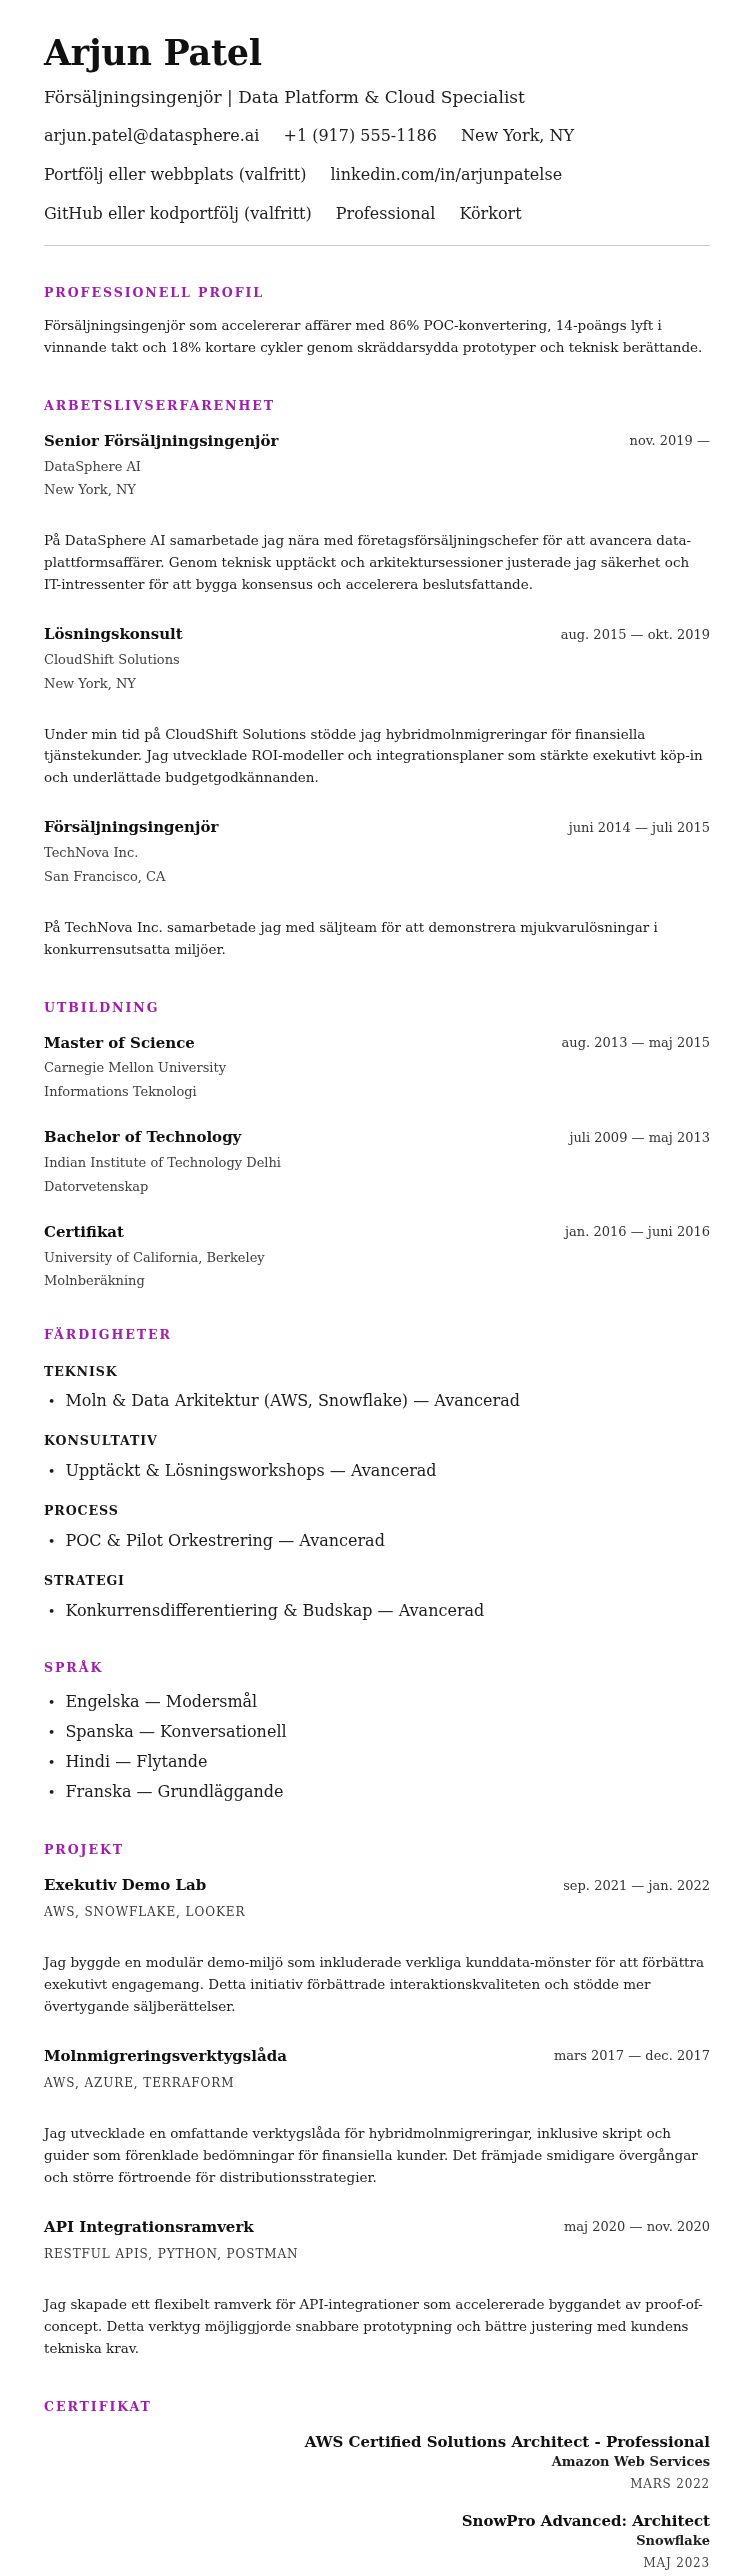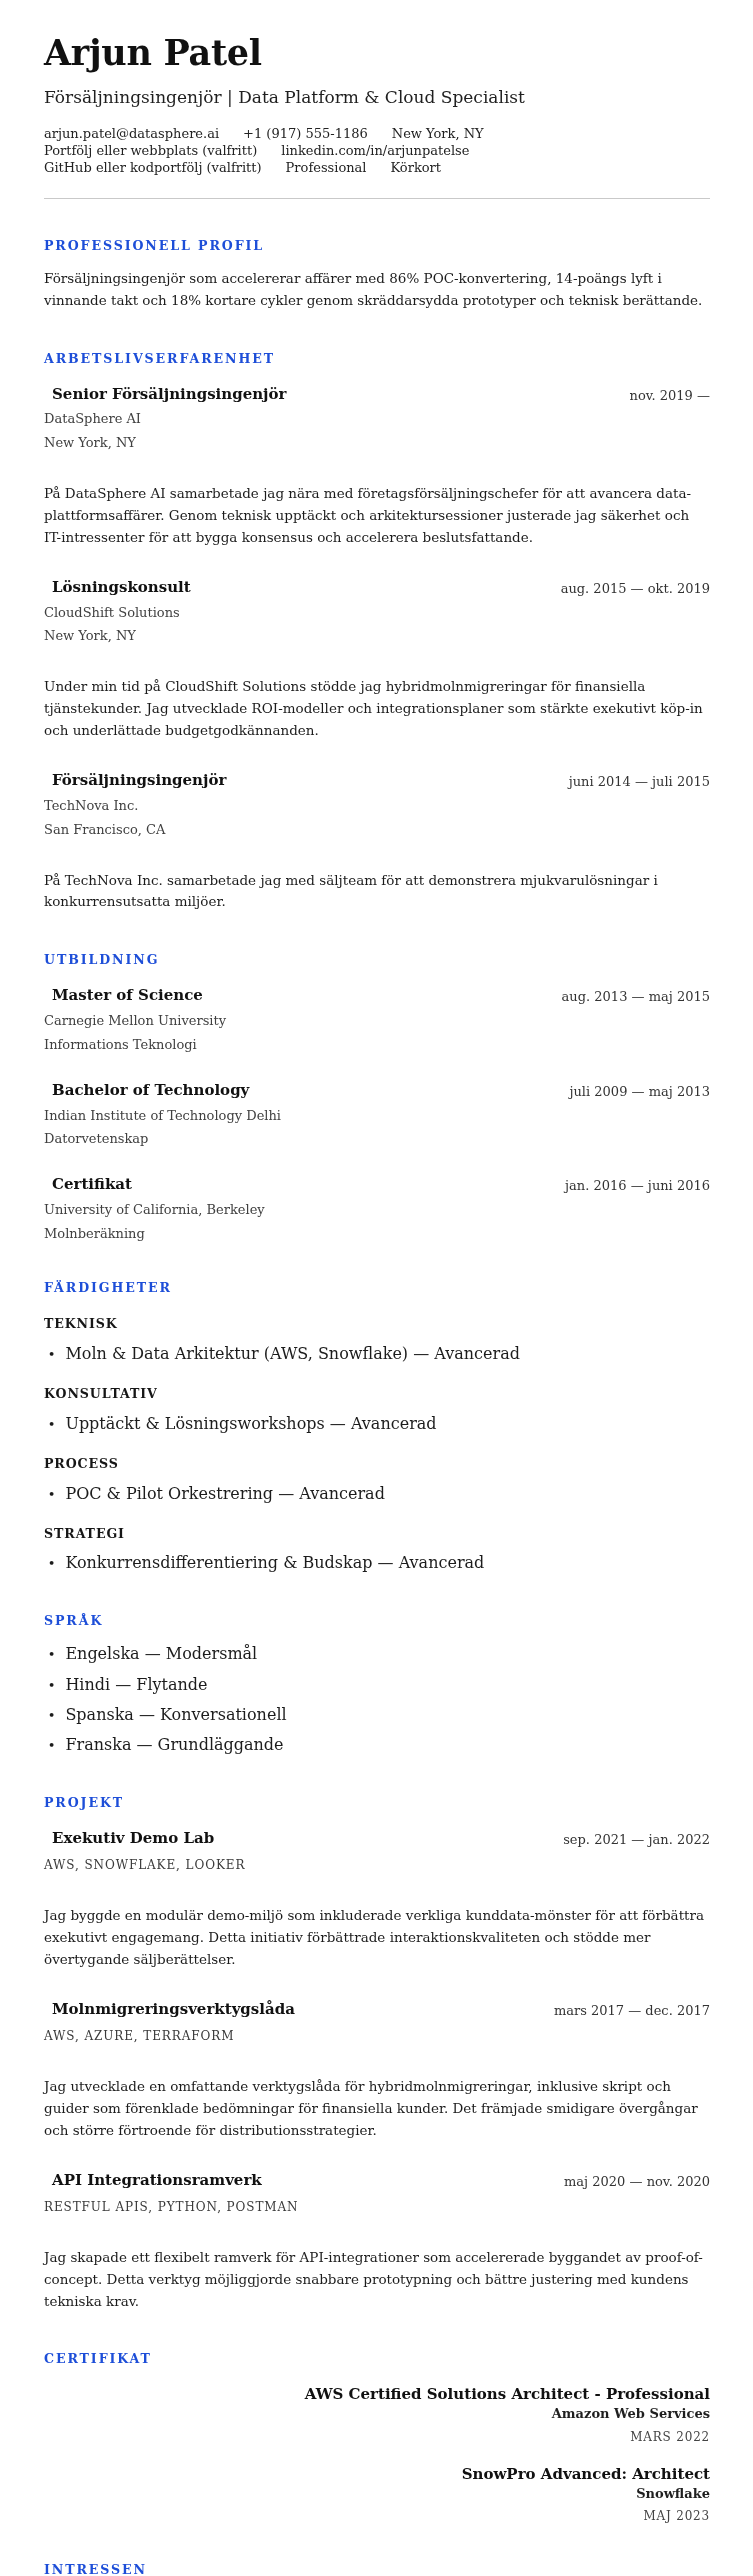--- a/index.html
+++ b/index.html
@@ -24,53 +24,52 @@
   .headline {
     font-size: 17px;
     margin-top: 15px;
     color: #1f1f1f;
   }
   .contact-rows { margin-top: 19px; }
   .contact-row {
     display: flex;
     flex-wrap: wrap;
     column-gap: 24px;
-    font-size: 13px;
+    font-size: 16px;
     line-height: 1.25;
-    margin-top: 1px;
+    margin-top: 19px;
     color: #222222;
   }
   .rule {
     border: none;
     border-top: 0.6px solid #c9c9c9;
     margin: 21.4px 0 0 0;
   }
   
   .section { margin-top: 39px; }
   .section-heading {
     font-size: 12.6px;
     font-weight: 700;
     letter-spacing: 1.9px;
-    color: #1d4ed8;
+    color: #a21caf;
   }
   .body-text {
     font-size: 13.5px;
     line-height: 1.62;
     margin: 15px 0 0 0;
     color: #1c1c1c;
   }
   
   .entry { margin-top: 19px; }
   .entry + .entry { margin-top: 29px; }
   .entry-head {
     display: flex;
     justify-content: space-between;
-    align-items: flex-end;
+    align-items: center;
     gap: 15px;
-    margin-left: 8px;
   }
   .entry-title {
     font-size: 15px;
     font-weight: 700;
     color: #111111;
   }
   .entry-date {
     font-size: 13px;
     color: #333333;
     white-space: nowrap;
@@ -261,22 +260,22 @@
       <ul class="dotted">
         <li>Konkurrensdifferentiering &amp; Budskap — Avancerad</li>
       </ul>
     </div>
   </section>
 
   <section class="section">
     <div class="section-heading">SPRÅK</div>
     <ul class="dotted" style="margin-top:16.3px">
       <li>Engelska — Modersmål</li>
+      <li>Spanska — Konversationell</li>
       <li>Hindi — Flytande</li>
-      <li>Spanska — Konversationell</li>
       <li>Franska — Grundläggande</li>
     </ul>
   </section>
 
   <section class="section">
     <div class="section-heading">PROJEKT</div>
 
     <div class="entry">
       <div class="entry-head">
         <div class="entry-title">Exekutiv Demo Lab</div>

